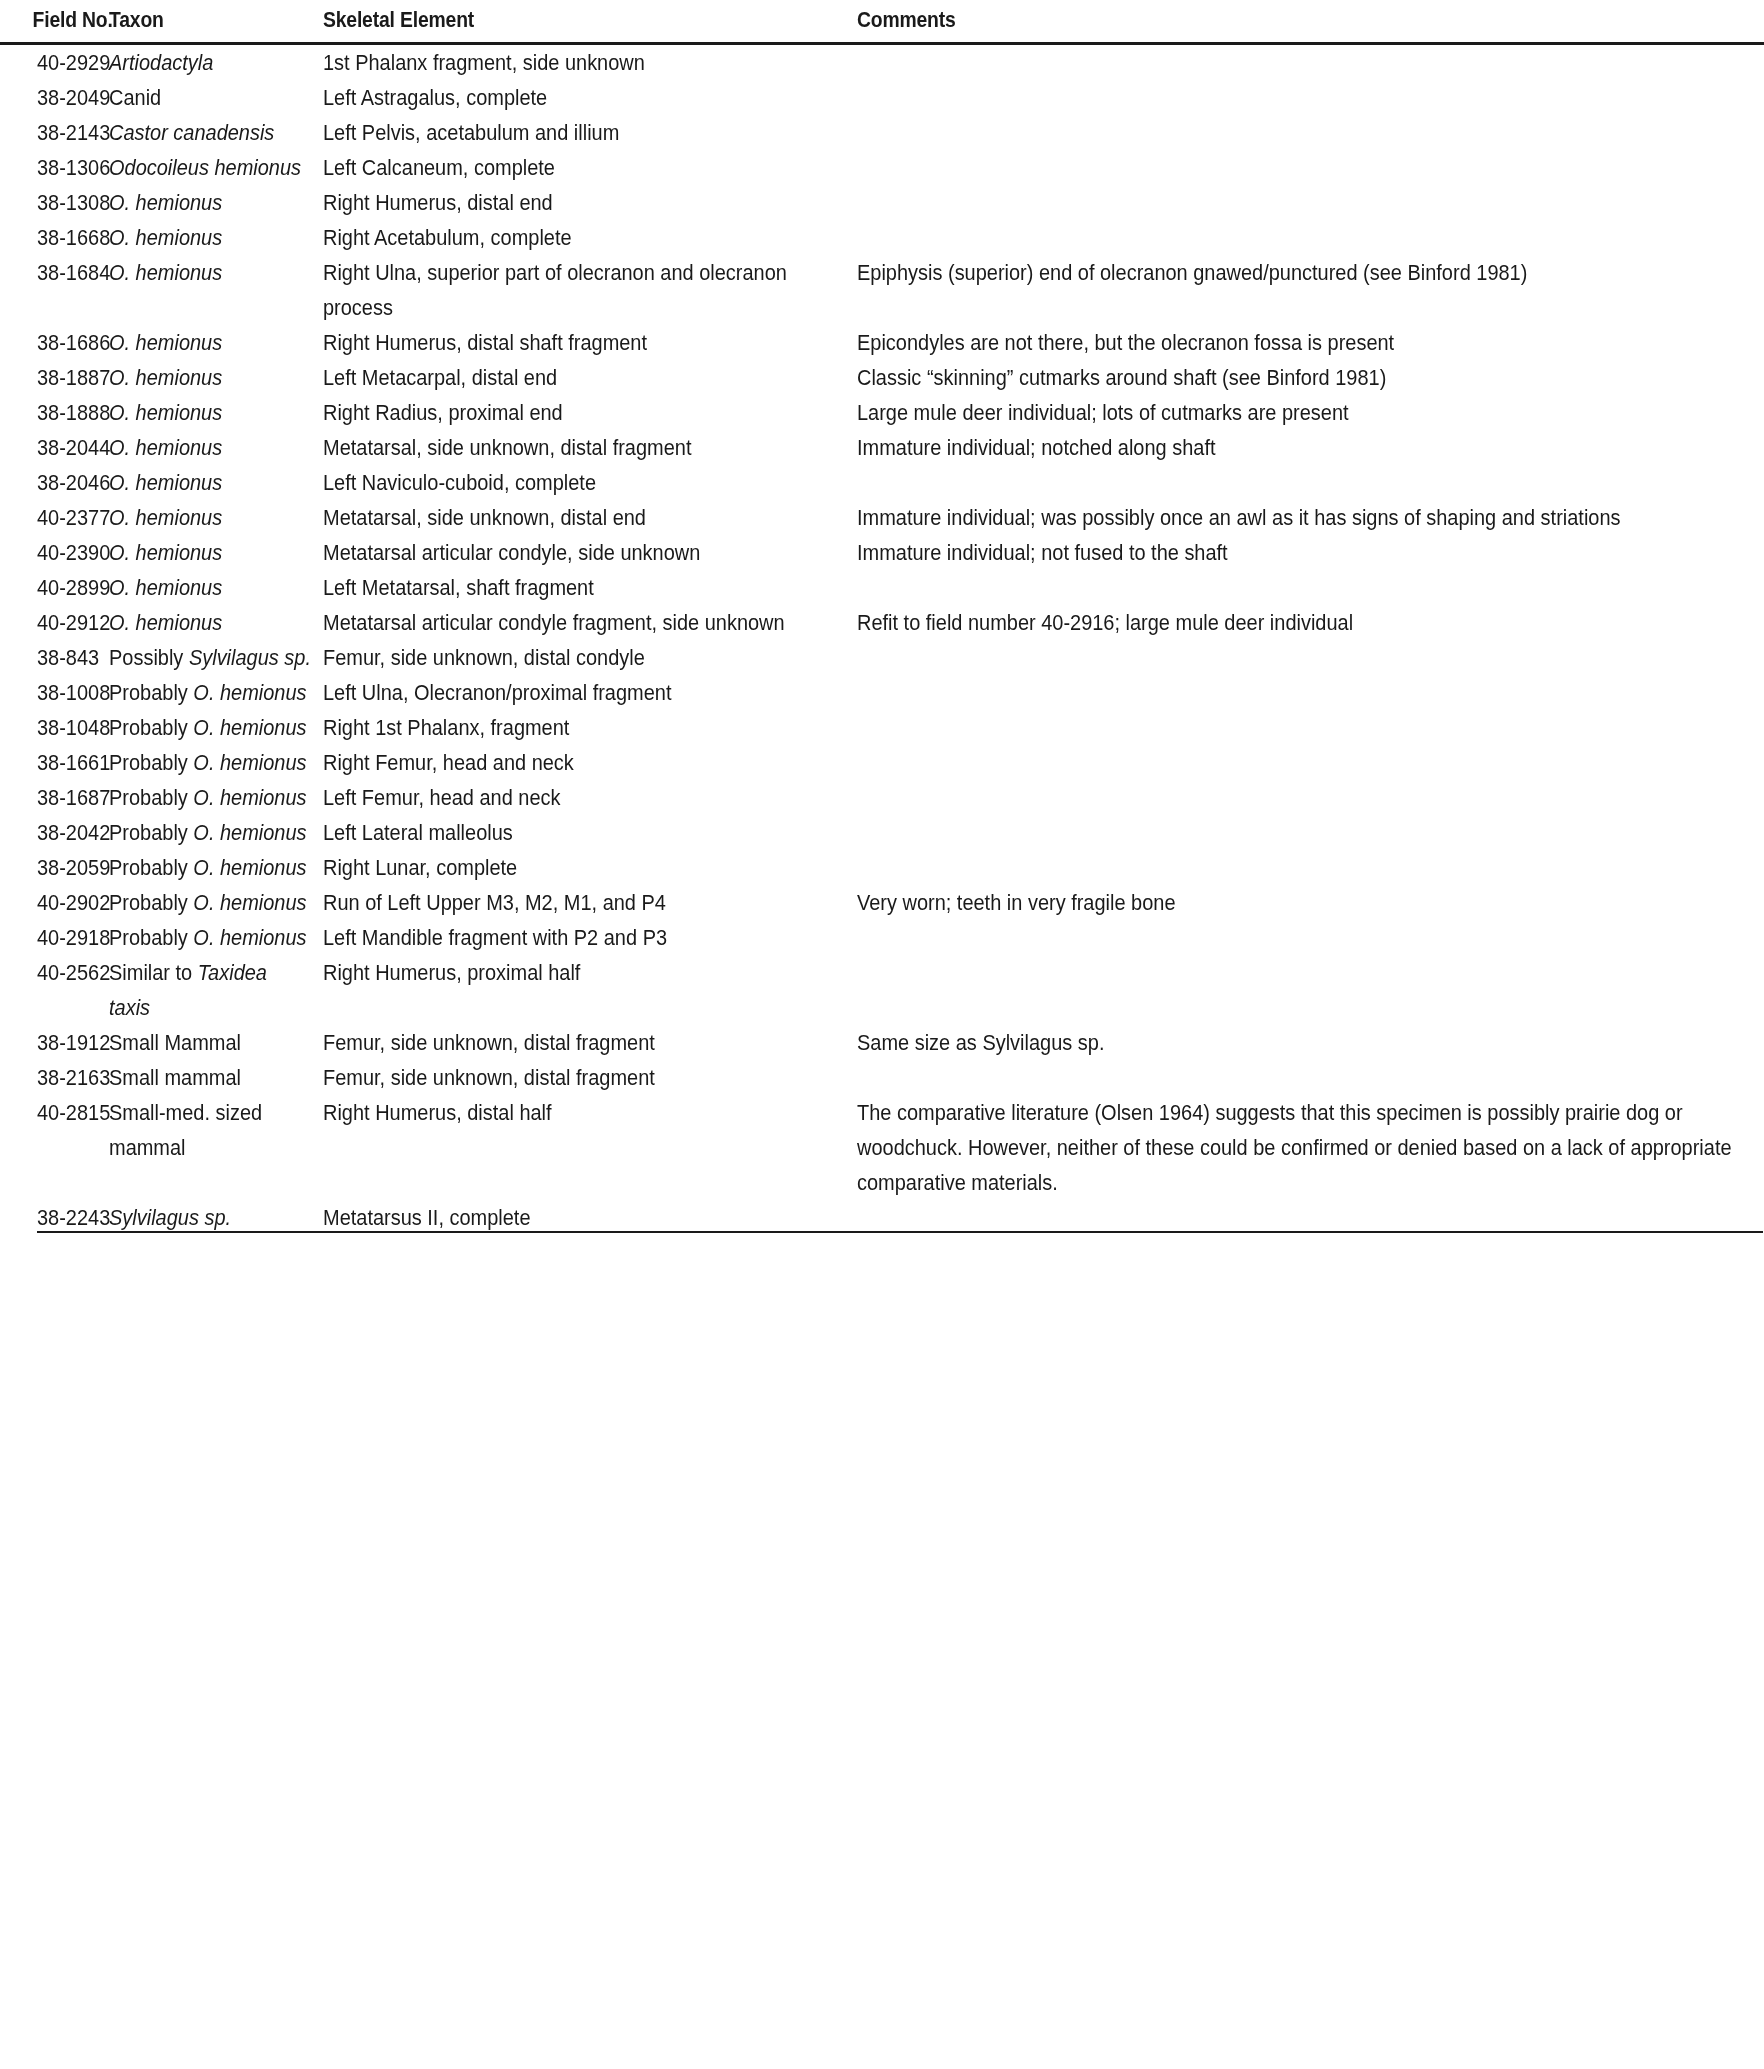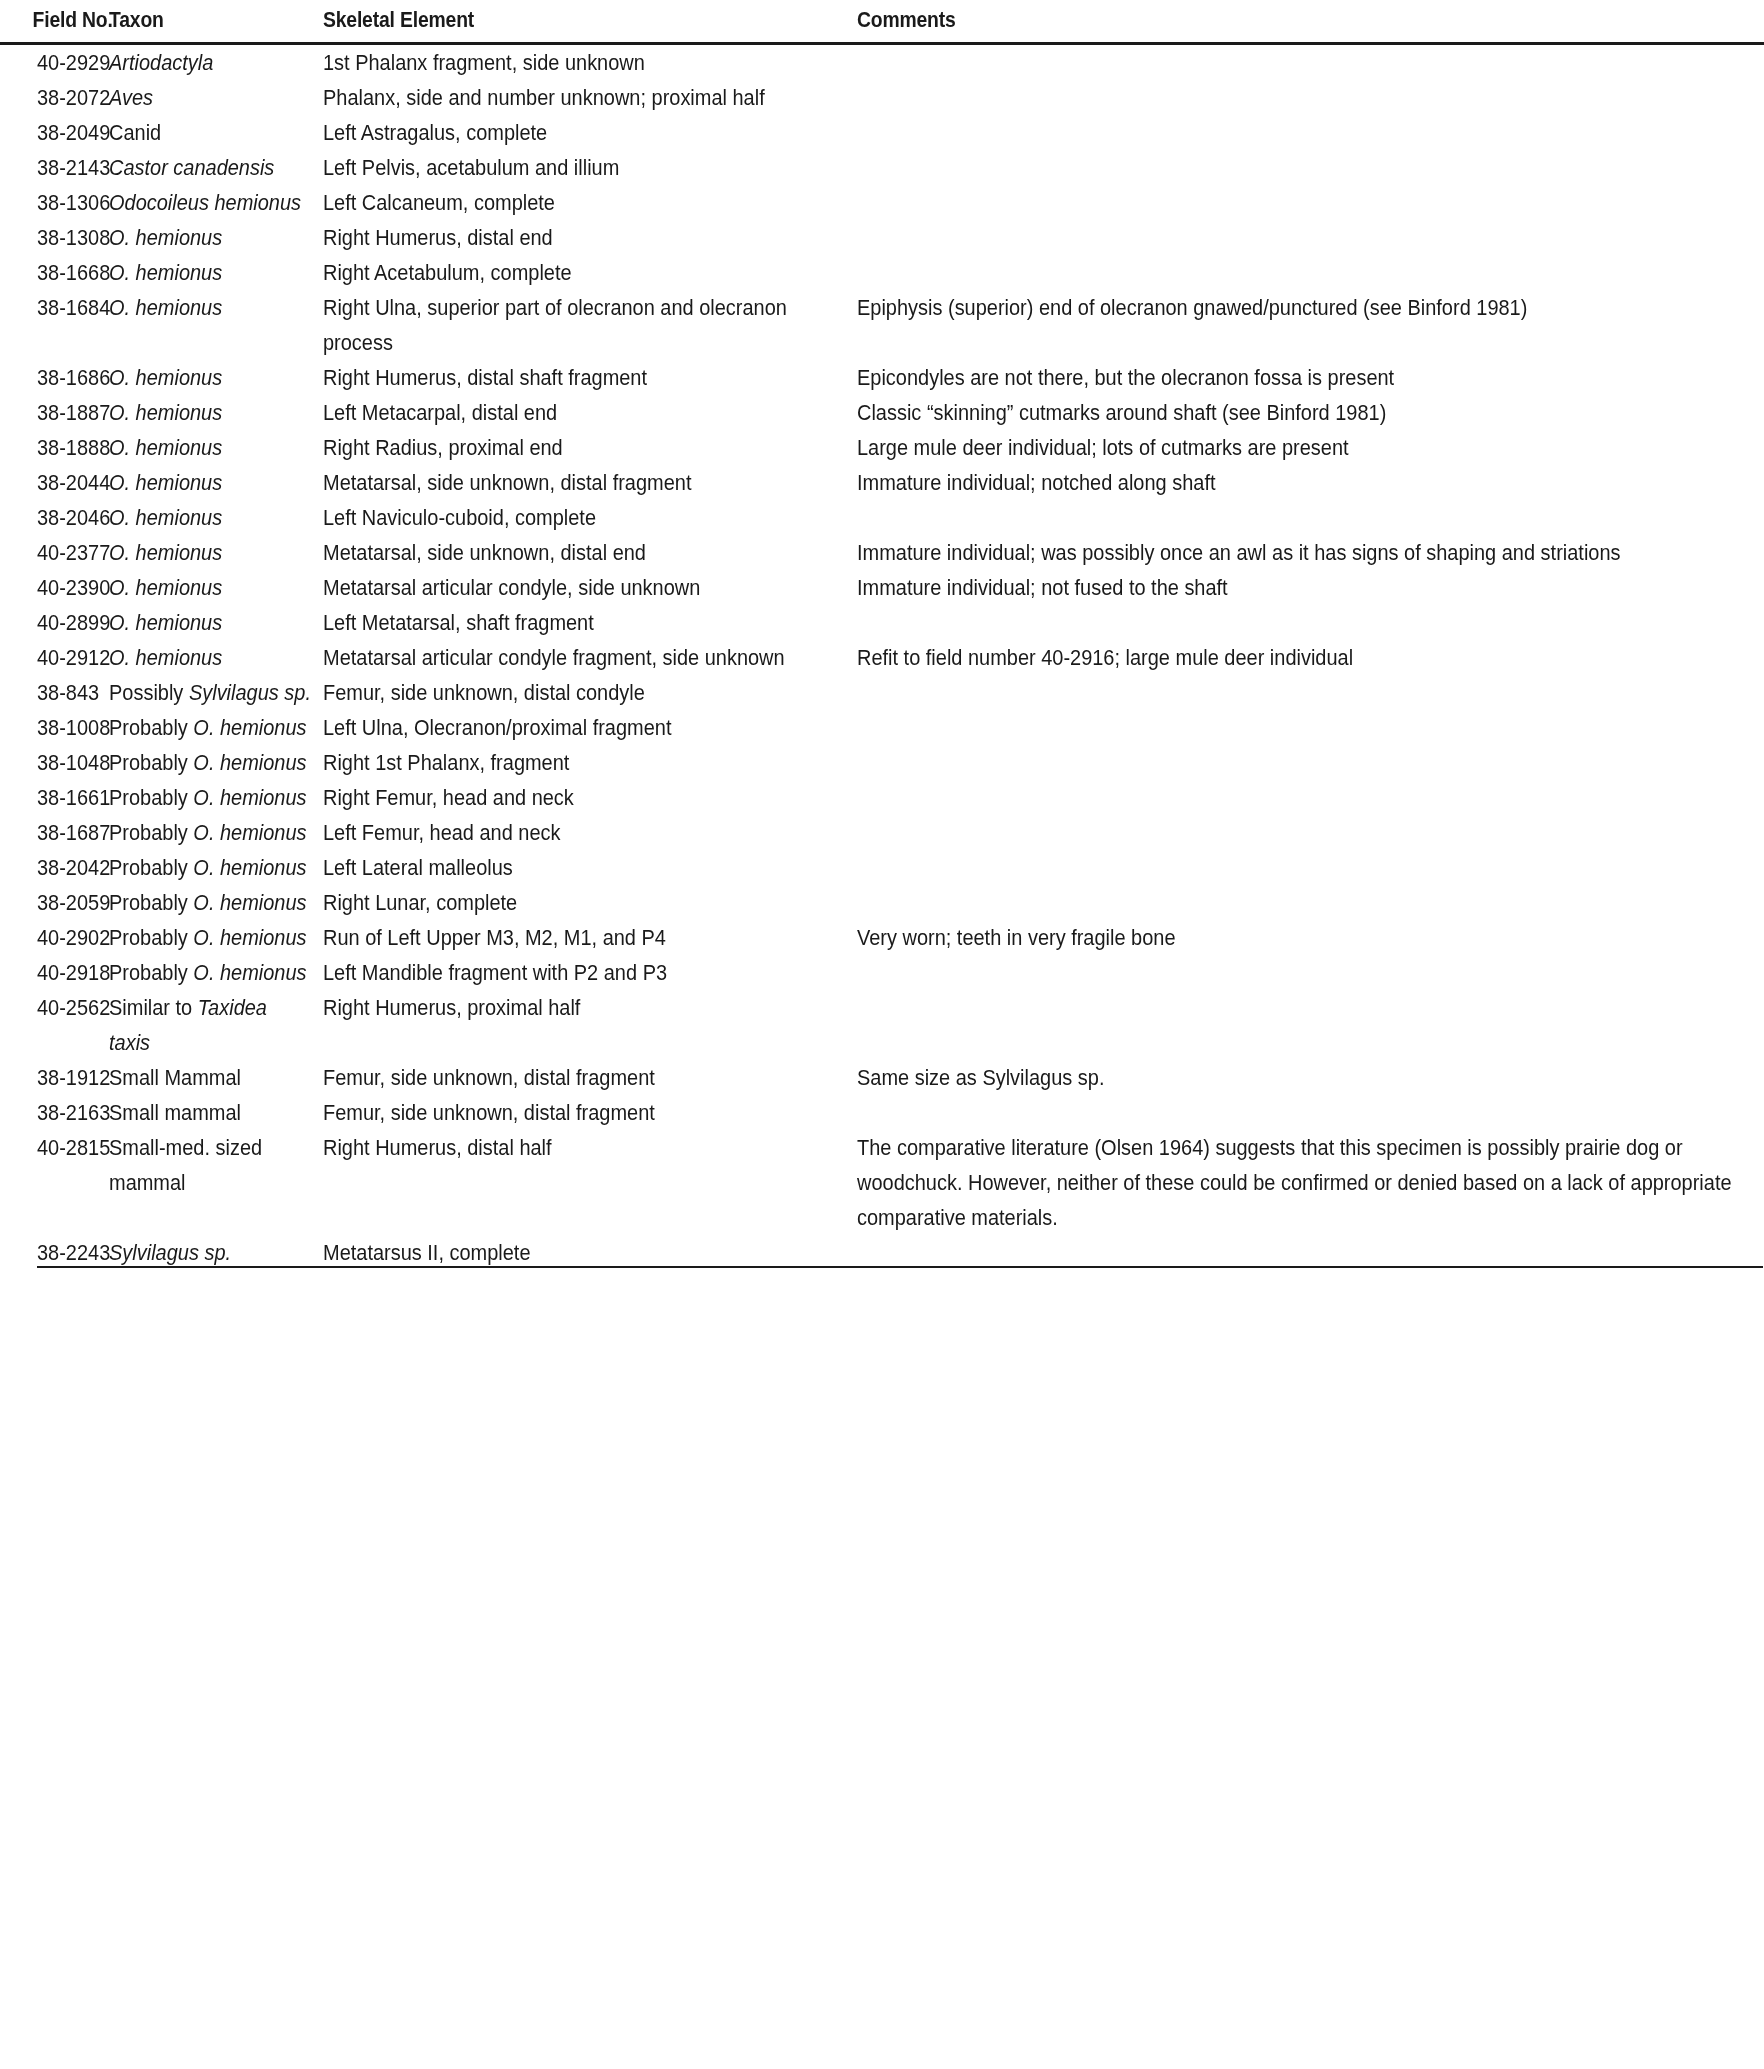--- a/index.html
+++ b/index.html
@@ -107,34 +107,20 @@
           </td>
           <td class="t-skel">
             <span class="sq">1st Phalanx fragment, side unknown</span>
           </td>
           <td class="t-comm">
             <span class="sq"></span>
           </td>
         </tr>
         <tr>
           <td class="t-field">
-            <span class="sq">38-2072</span>
-          </td>
-          <td class="t-taxon">
-            <span class="sq"><span class="ital">Aves</span></span>
-          </td>
-          <td class="t-skel">
-            <span class="sq">Phalanx, side and number unknown; proximal half</span>
-          </td>
-          <td class="t-comm">
-            <span class="sq"></span>
-          </td>
-        </tr>
-        <tr>
-          <td class="t-field">
             <span class="sq">38-2049</span>
           </td>
           <td class="t-taxon">
             <span class="sq"><span>Canid</span></span>
           </td>
           <td class="t-skel">
             <span class="sq">Left Astragalus, complete</span>
           </td>
           <td class="t-comm">
             <span class="sq"></span>

